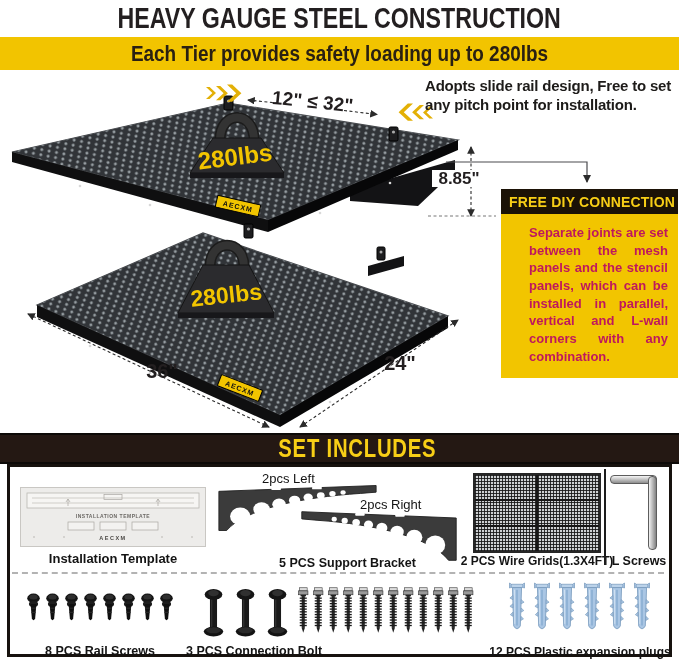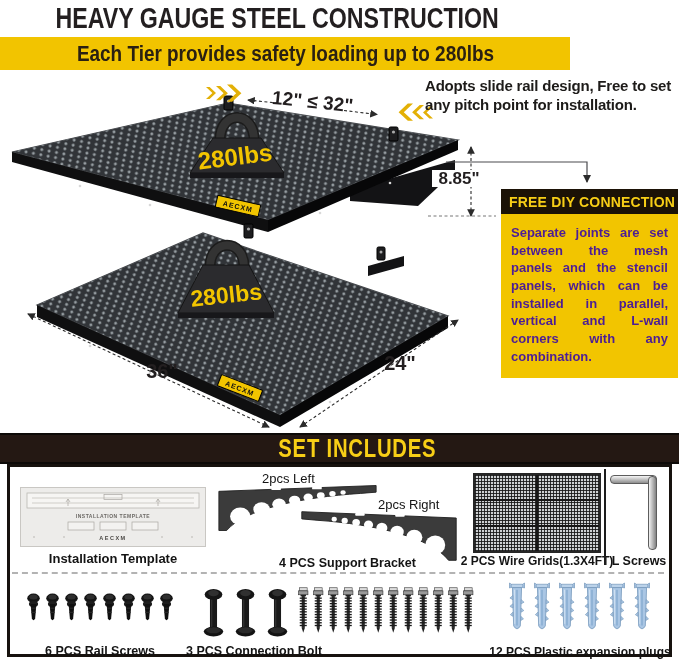--- a/index.html
+++ b/index.html
@@ -2,33 +2,33 @@
 <html><head>
 <meta charset="utf-8">
 <style>
   html,body{margin:0;padding:0;background:#fff;}
   #stage{position:relative;width:679px;height:664px;background:#fff;overflow:hidden;
          font-family:"Liberation Sans",sans-serif;}
   .abs{position:absolute;}
   .cond{display:inline-block;transform-origin:center center;}
 
   
-  .page-title{left:0;top:0;width:679px;height:37px;display:flex;align-items:center;justify-content:flex-start;}
+  .page-title{left:0;top:0;width:679px;height:37px;display:flex;align-items:center;justify-content:center;}
   .page-title span{font-size:29px;font-weight:700;color:#231f20;transform:scaleX(0.8);letter-spacing:0;white-space:nowrap;}
-  .load-banner{left:0;top:37px;width:570px;height:33px;background:#F2C400;display:flex;align-items:center;justify-content:center;}
+  .load-banner{left:0;top:37px;width:679px;height:33px;background:#F2C400;display:flex;align-items:center;justify-content:center;}
   .load-banner span{font-size:22px;font-weight:700;color:#2a2012;transform:scaleX(0.86);white-space:nowrap;}
 
   
   .slide-note{left:425px;top:76px;width:260px;font-size:15px;font-weight:700;color:#1d1b19;
               line-height:1.28;letter-spacing:-0.2px;}
   .diy-box{left:501px;top:189px;width:177px;}
   .diy-head{background:#1b1206;color:#F7CE16;font-size:14px;font-weight:700;padding:5px 24px 4px 8px;
             letter-spacing:0.2px;white-space:nowrap;}
-  .diy-body{background:#F2C500;color:#4c1d95;font-size:13px;font-weight:700;line-height:1.36;
-            padding:10px 10px 13px 10px;text-align:justify;}
+  .diy-body{background:#F2C500;color:#be185d;font-size:13px;font-weight:700;line-height:1.36;
+            padding:10px 10px 13px 28px;text-align:justify;}
 
   
   .set-banner{left:0;top:433px;width:679px;height:31px;background:#241813;border-top:2px solid #0d0a08;
               border-bottom:2px solid #0d0a08;box-sizing:border-box;display:flex;align-items:center;justify-content:center;padding-left:36px;}
   .set-banner span{font-size:26px;font-weight:700;color:#F7CE16;transform:scaleX(0.78);letter-spacing:1px;}
   .set-box{left:7px;top:464px;width:665px;height:193px;border:3px solid #17120e;box-sizing:border-box;background:#fff;}
   .cap{position:absolute;font-weight:700;color:#141414;text-align:center;font-size:12.5px;white-space:nowrap;}
   .sublabel{position:absolute;font-weight:400;color:#141414;font-size:13px;white-space:nowrap;}
   .vdivider{position:absolute;left:594px;top:2px;height:96px;width:0;border-left:2px solid #1c1c1c;}
   .hdivider{position:absolute;left:2px;top:105px;width:652px;border-top:2px dashed #b3b3b3;}
@@ -204,21 +204,21 @@
       <rect x="112" y="35" width="26" height="8" fill="#f3f2f0" stroke="#a9a6a1" stroke-width="0.7"></rect>
       <text x="93" y="53" font-size="5.5" font-weight="700" fill="#4a4744" text-anchor="middle" letter-spacing="1.5">AECXM</text>
       <circle cx="14" cy="50" r="0.8" fill="#b5b2ae"></circle>
         <circle cx="44" cy="50" r="0.8" fill="#b5b2ae"></circle>
       <circle cx="142" cy="50" r="0.8" fill="#b5b2ae"></circle>
         <circle cx="172" cy="50" r="0.8" fill="#b5b2ae"></circle>
     </svg>
     <div class="cap" style="left:8px;top:84px;width:190px;font-size:13px">Installation Template</div>
 
     <div class="sublabel" style="left:252px;top:4px">2pcs Left</div>
-    <div class="sublabel" style="left:368px;top:30px">2pcs Right</div>
+    <div class="sublabel" style="left:350px;top:30px">2pcs Right</div>
     <svg class="bracket-svg" style="left:205px;top:16px" width="165" height="50" viewBox="0 0 170 60" preserveAspectRatio="none">
       <path d="M4,10 L166,3 L166,11 L150,12.5 C88,17 30,32 12,57 L4,57 Z" fill="#3b3b3b" stroke="#222"></path>
       <circle cx="26" cy="40" r="10.5" fill="#fff"></circle>
         <circle cx="48" cy="31.5" r="8.5" fill="#fff"></circle>
       <circle cx="66" cy="25.5" r="7" fill="#fff"></circle>
         <circle cx="82" cy="21" r="5.8" fill="#fff"></circle>
       <circle cx="96" cy="17.5" r="4.8" fill="#fff"></circle>
         <circle cx="109" cy="15" r="4" fill="#fff"></circle>
       <circle cx="121" cy="13" r="3.3" fill="#fff"></circle>
         <circle cx="132" cy="11.3" r="2.7" fill="#fff"></circle>
@@ -231,21 +231,21 @@
         <circle cx="48" cy="31.5" r="8.5" fill="#fff"></circle>
       <circle cx="66" cy="25.5" r="7" fill="#fff"></circle>
         <circle cx="82" cy="21" r="5.8" fill="#fff"></circle>
       <circle cx="96" cy="17.5" r="4.8" fill="#fff"></circle>
         <circle cx="109" cy="15" r="4" fill="#fff"></circle>
       <circle cx="121" cy="13" r="3.3" fill="#fff"></circle>
         <circle cx="132" cy="11.3" r="2.7" fill="#fff"></circle>
       <rect x="58" y="5.5" width="10" height="3" rx="1" fill="#fff"></rect>
       <rect x="100" y="4.5" width="10" height="3" rx="1" fill="#fff"></rect>
     </svg>
-    <div class="cap" style="left:235px;top:89px;width:205px">4 PCS Support Bracket</div>
+    <div class="cap" style="left:235px;top:89px;width:205px">5 PCS Support Bracket</div>
 
     <div class="grid-panel"></div>
     <div class="cap" style="left:448px;top:87px;width:158px;font-size:12px">2 PCS Wire Grids(1.3X4FT)</div>
 
     <div class="vdivider"></div>
 
     <div class="wrench">
       <div class="arm-h"></div>
       <div class="arm-v"></div>
     </div>
@@ -312,21 +312,21 @@
       </svg>
         <svg width="15" height="36" viewBox="0 0 18 38">
         <ellipse cx="9" cy="6" rx="7.5" ry="5.5" fill="#141414"></ellipse>
         <ellipse cx="9" cy="4.5" rx="5" ry="3" fill="#2e2e2e"></ellipse>
         <ellipse cx="9" cy="13" rx="5.5" ry="3.5" fill="#1d1d1d"></ellipse>
         <path d="M5.5,13 h7 l-1.5,17 q-2,5 -4,0 z" fill="#101010"></path>
         <line x1="6" y1="18" x2="12" y2="18" stroke="#333" stroke-width="1"></line>
         <line x1="6" y1="23" x2="12" y2="23" stroke="#333" stroke-width="1"></line>
       </svg>
       </div>
-    <div class="cap" style="left:6px;top:177px;width:168px">6 PCS Rail Screws</div>
+    <div class="cap" style="left:6px;top:177px;width:168px">8 PCS Rail Screws</div>
 
     <div class="parts-row row-bolt">
       <svg width="23" height="52" viewBox="0 0 26 56">
         <rect x="9" y="10" width="8" height="38" fill="#1a1a1a"></rect>
         <line x1="11" y1="12" x2="11" y2="46" stroke="#383838" stroke-width="1.2"></line>
         <ellipse cx="13" cy="49" rx="11" ry="5.5" fill="#131313"></ellipse>
         <ellipse cx="13" cy="47.5" rx="8" ry="3.5" fill="#2a2a2a"></ellipse>
         <ellipse cx="13" cy="7" rx="10" ry="6" fill="#151515"></ellipse>
         <ellipse cx="13" cy="5.5" rx="6" ry="3.5" fill="#303030"></ellipse>
       </svg>

